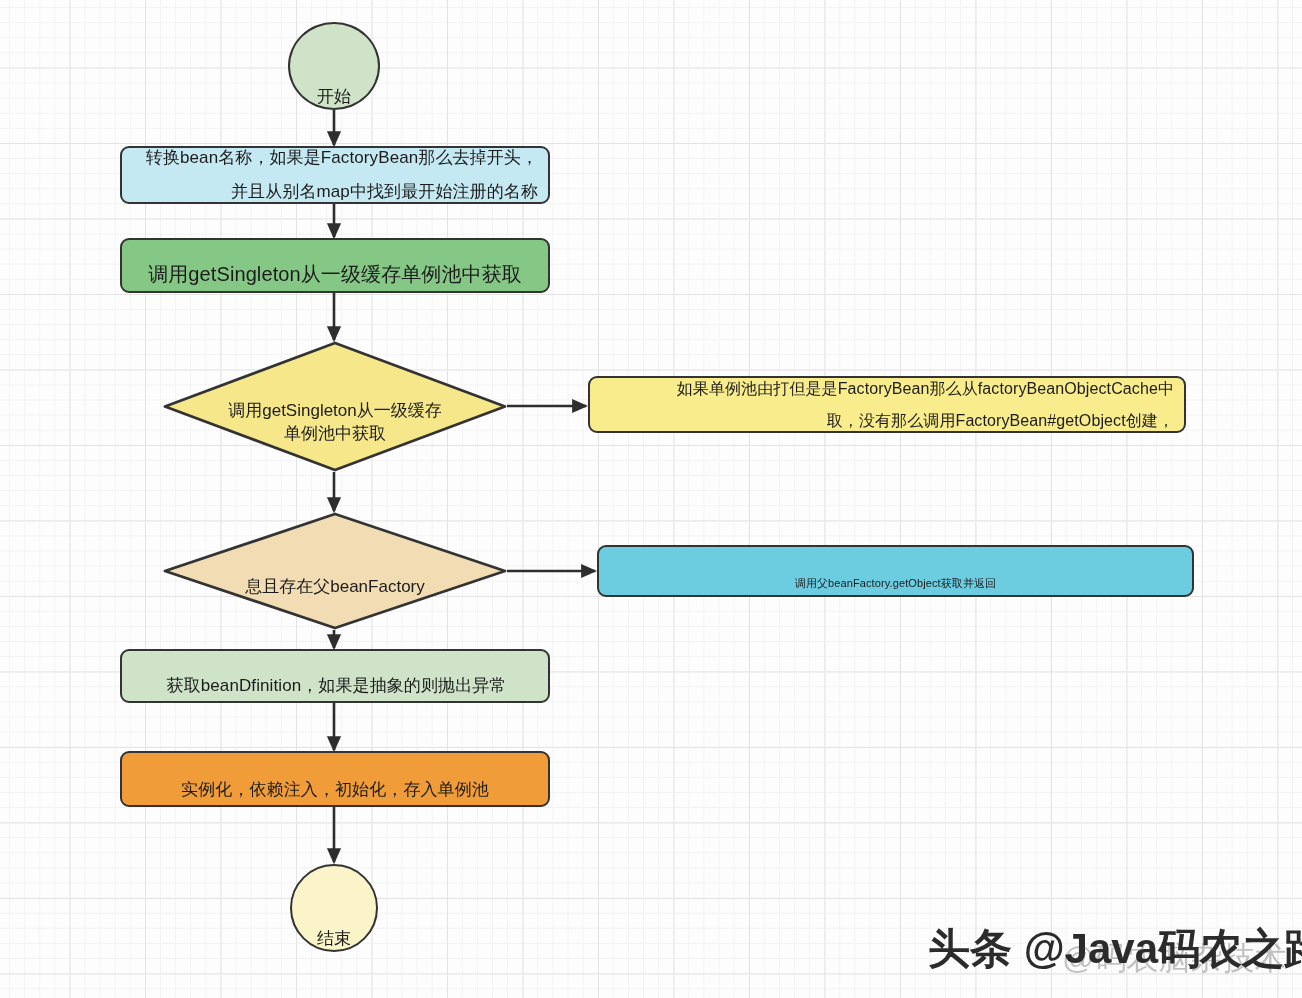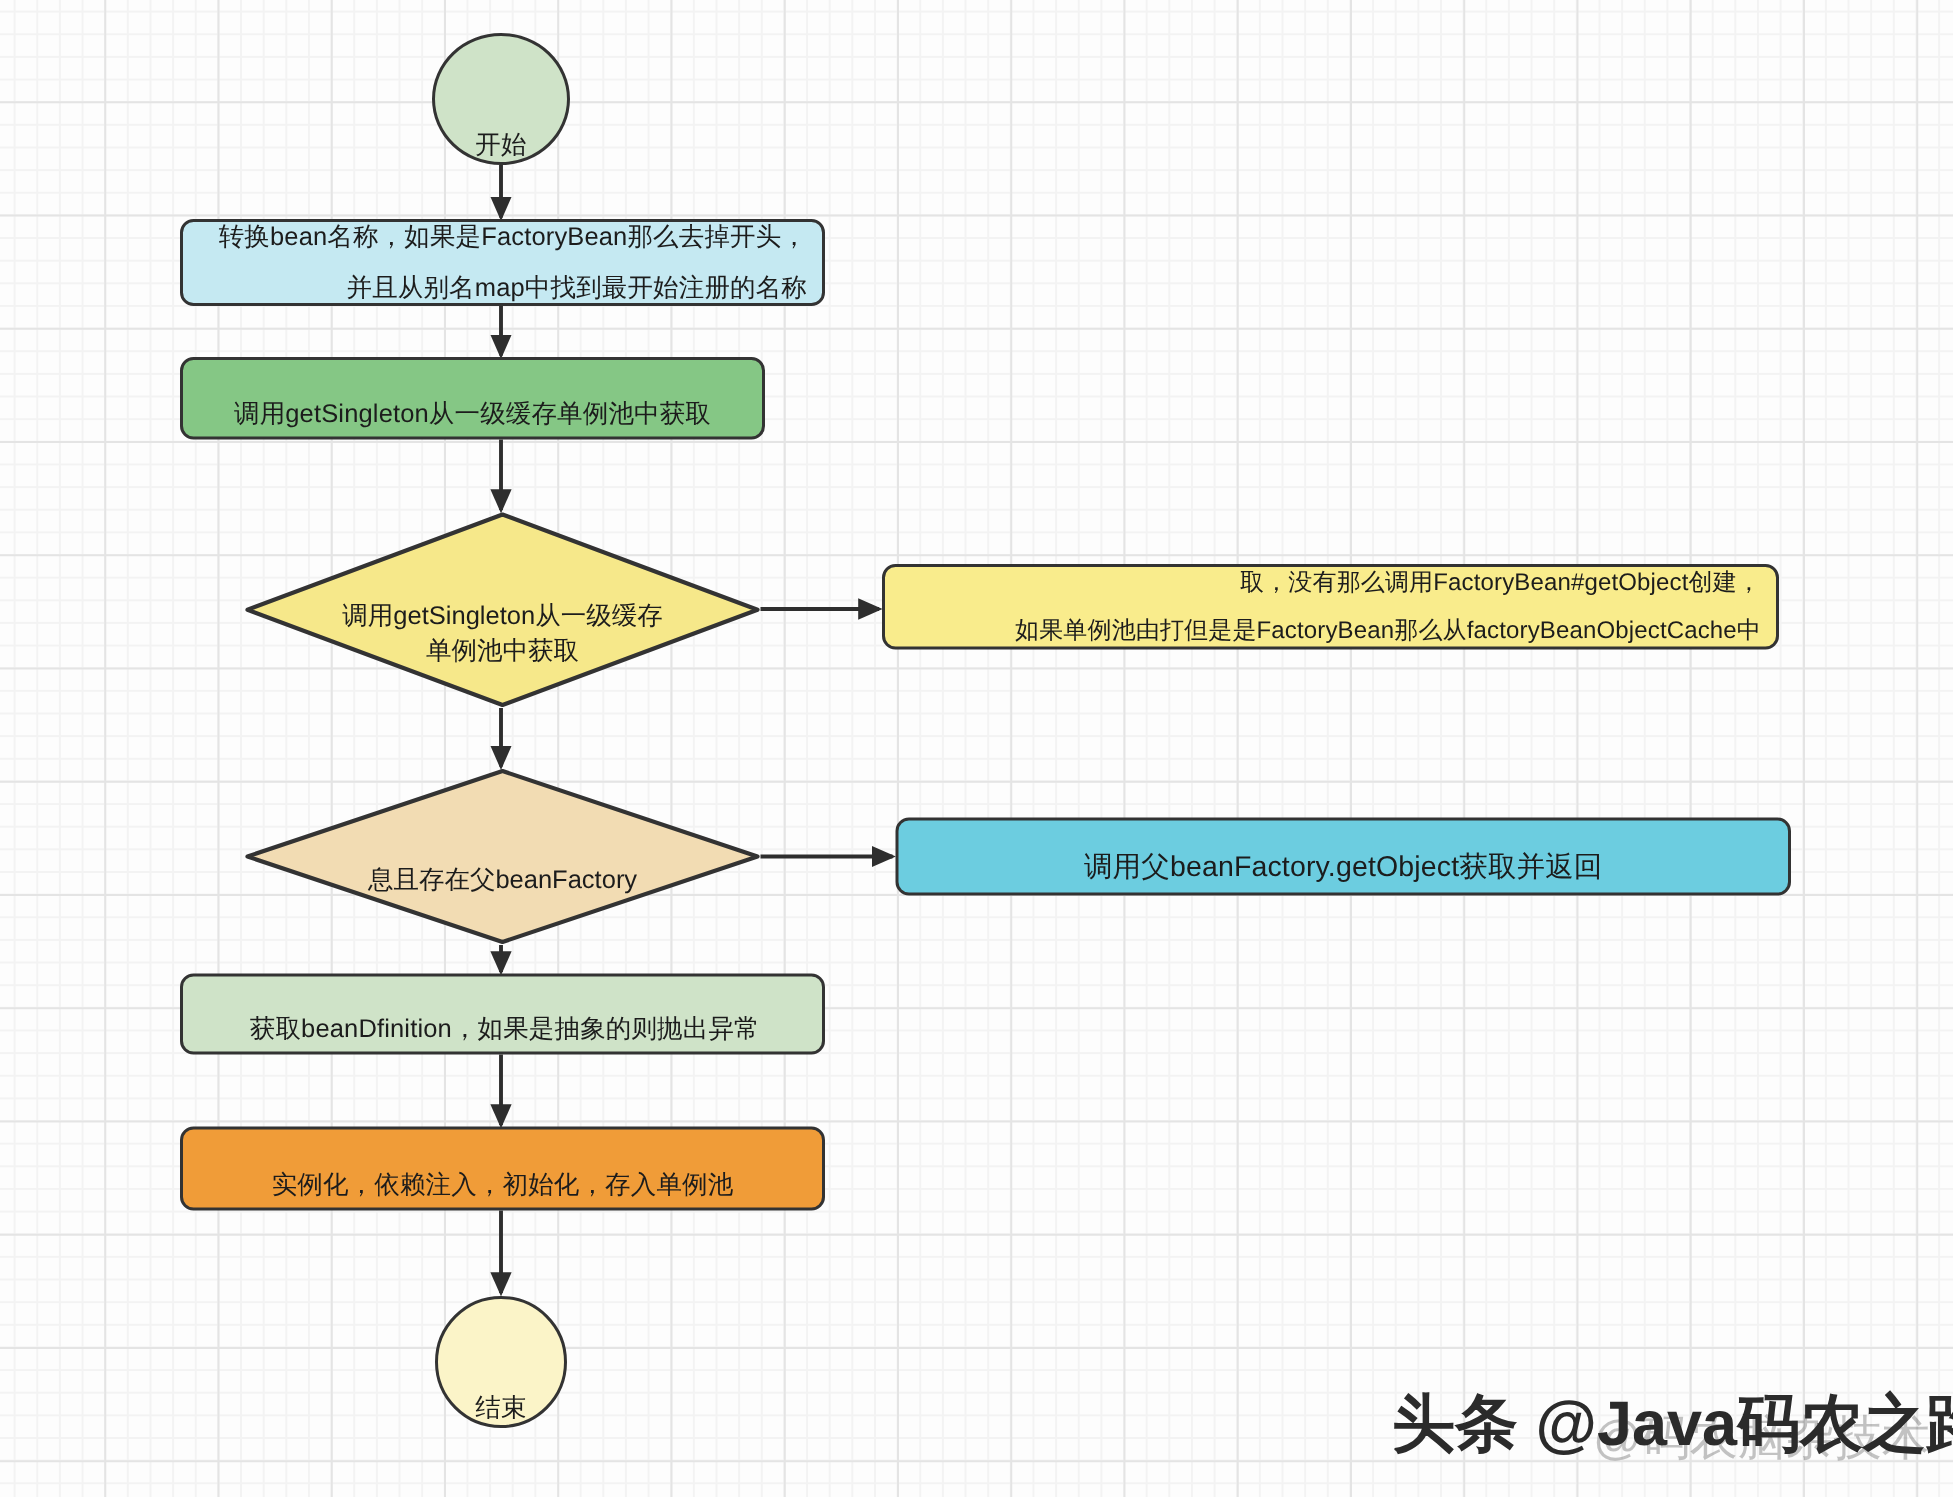--- a/index.html
+++ b/index.html
@@ -128,49 +128,49 @@
 
   <div class="node terminal" style="left:288px; top:22px; width:92px; height:88px; background:#cfe3c8; font-size:17px;">
     <span>开始</span>
   </div>
 
   <div class="node rectnode" style="left:120px; top:146px; width:430px; height:58px; background:#c5e9f2; font-size:17px; flex-direction:column;">
     <span>转换bean名称，如果是FactoryBean那么去掉开头，</span>
     <span>并且从别名map中找到最开始注册的名称</span>
   </div>
 
-  <div class="node rectnode" style="left:120px; top:238px; width:390px; height:55px; background:#85c785; font-size:17px;">
+  <div class="node rectnode" style="left:120px; top:238px; width:430px; height:55px; background:#85c785; font-size:20px;">
     <span>调用getSingleton从一级缓存单例池中获取</span>
   </div>
 
   <div class="diamond-wrap" style="left:163px; top:341px; width:344px; height:131px;">
     <svg width="344" height="131" viewBox="0 0 344 131">
       <polygon points="172,2 342,65.5 172,129 2,65.5" fill="#f6e88a" stroke="#333333" stroke-width="2.8" stroke-linejoin="round"></polygon>
     </svg>
     <div class="diamond-label" style="font-size:17px; flex-direction:column;">
       <span>调用getSingleton从一级缓存</span>
       <span>单例池中获取</span>
     </div>
   </div>
 
   <div class="node rectnode" style="left:588px; top:376px; width:598px; height:57px; background:#f9ec8c; font-size:16px; flex-direction:column;">
+    <span>如果单例池由打但是是FactoryBean那么从factoryBeanObjectCache中</span>
     <span>取，没有那么调用FactoryBean#getObject创建，</span>
-    <span>如果单例池由打但是是FactoryBean那么从factoryBeanObjectCache中</span>
   </div>
 
   <div class="diamond-wrap" style="left:163px; top:512px; width:344px; height:118px;">
     <svg width="344" height="118" viewBox="0 0 344 118">
       <polygon points="172,2 342,59 172,116 2,59" fill="#f2dcb3" stroke="#333333" stroke-width="2.8" stroke-linejoin="round"></polygon>
     </svg>
     <div class="diamond-label" style="font-size:17px; flex-direction:column;">
       <span>息且存在父beanFactory</span>
     </div>
   </div>
 
-  <div class="node rectnode" style="left:597px; top:545px; width:597px; height:52px; background:#6ccde0; font-size:19px;">
+  <div class="node rectnode" style="left:597px; top:545px; width:597px; height:52px; background:#6ccde0; font-size:11px;">
     <span>调用父beanFactory.getObject获取并返回</span>
   </div>
 
   <div class="node rectnode" style="left:120px; top:649px; width:430px; height:54px; background:#cfe3c8; font-size:17px;padding-left:13px;">
     <span>获取beanDfinition，如果是抽象的则抛出异常</span>
   </div>
 
   <div class="node rectnode" style="left:120px; top:751px; width:430px; height:56px; background:#f09c38; font-size:17px;">
     <span>实例化，依赖注入，初始化，存入单例池</span>
   </div>

